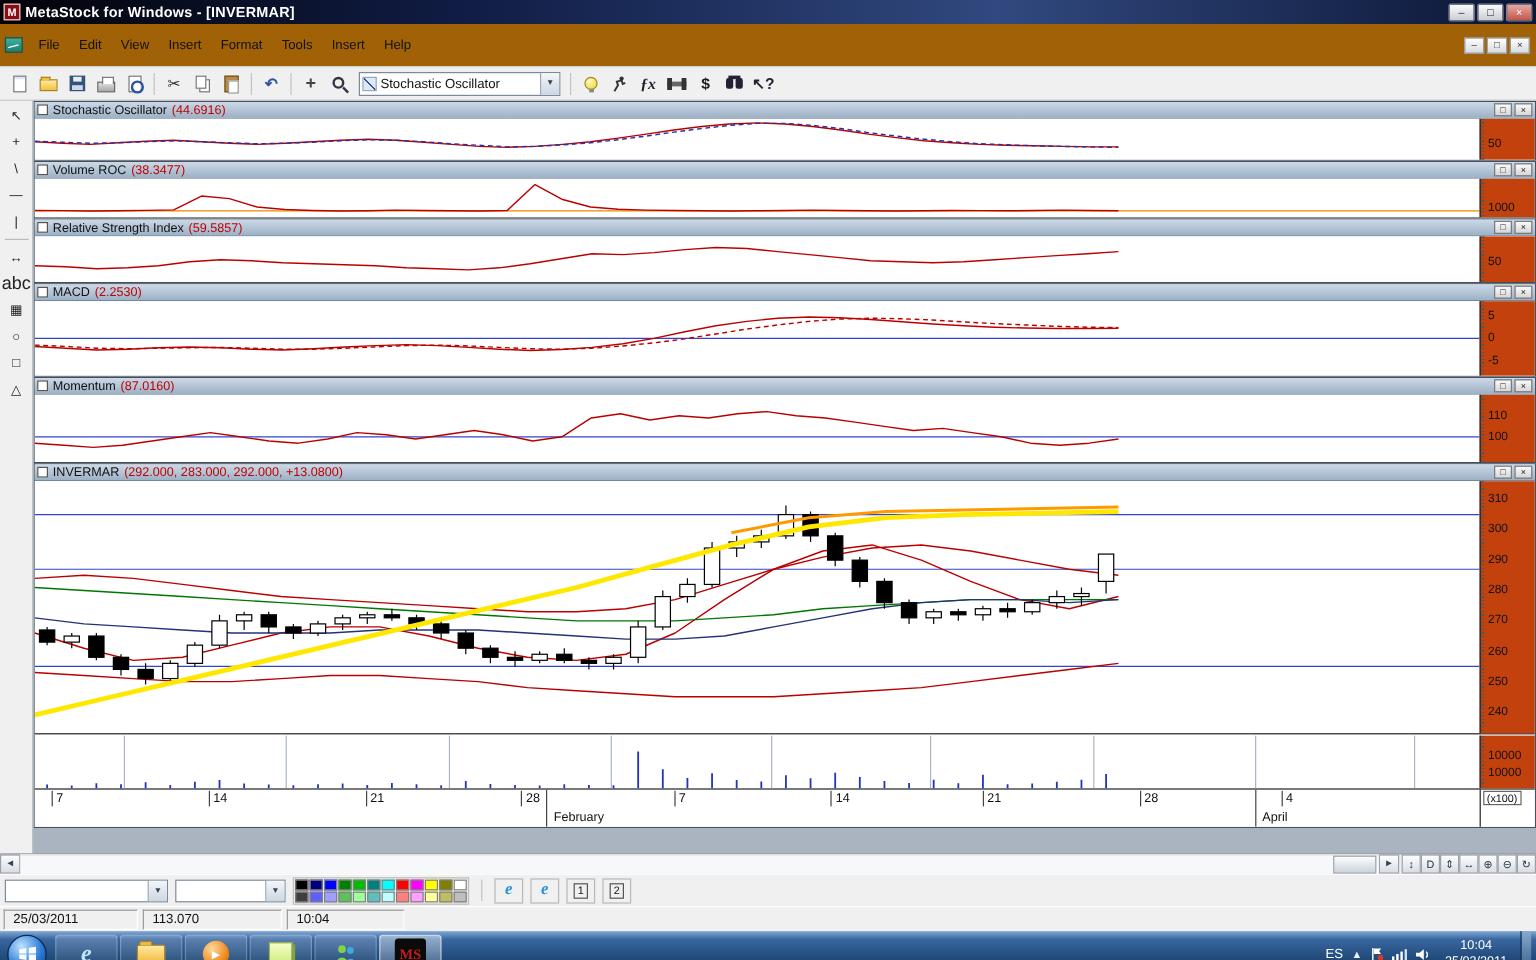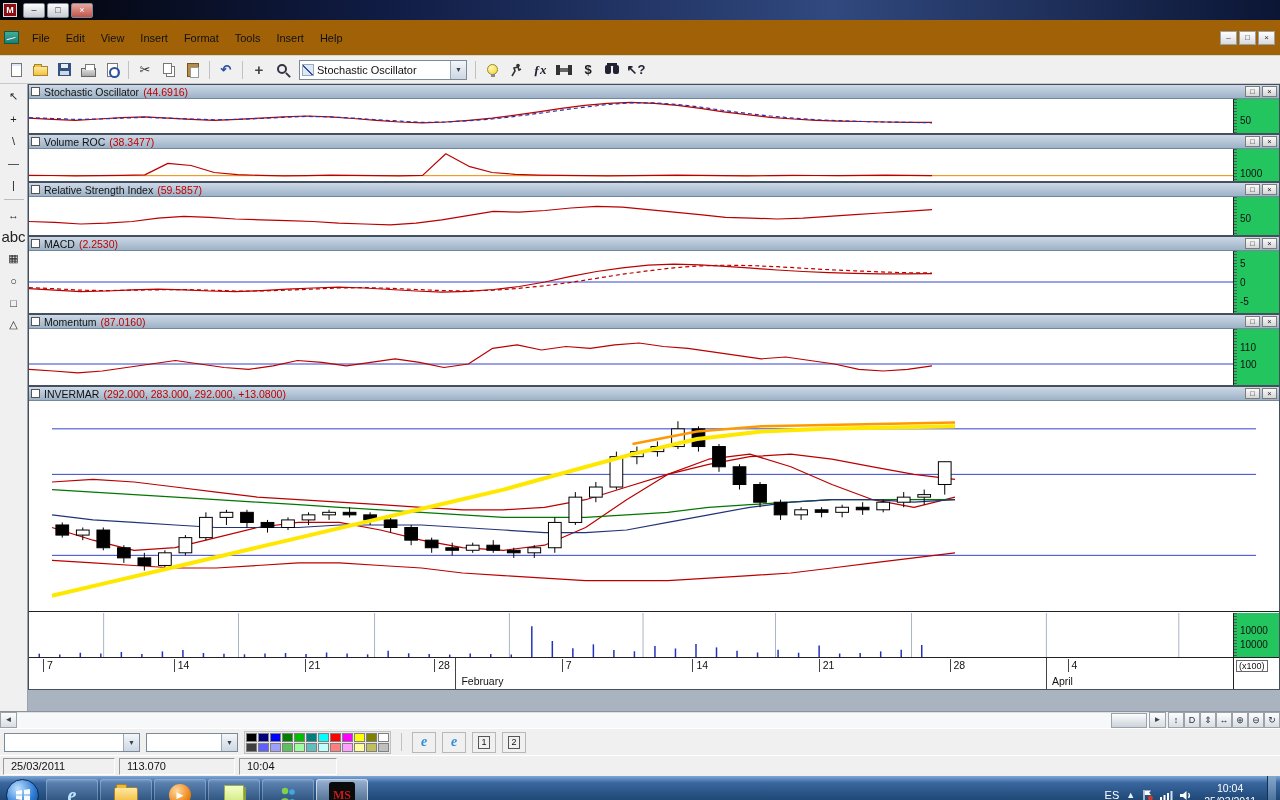--- a/index.html
+++ b/index.html
@@ -69,21 +69,21 @@
   .panel+.panel{margin-top:0;}
   .phead{height:14px;flex:none;background:linear-gradient(#ccd9e7,#9db2c6);border-bottom:1px solid #7388a0;display:flex;align-items:center;padding:0 2px;font-size:10.5px;}
   .phead .pbox{width:9px;height:9px;background:#fff;border:1px solid #555;margin-right:4px;flex:none;}
   .phead .ptitle{color:#111;}
   .phead .pval{color:#c00000;margin-left:4px;}
   .phead .pbtns{margin-left:auto;display:flex;gap:2px;}
   .pbtn{width:15px;height:11px;background:linear-gradient(#fafafa,#d6d6d6);border:1px solid #7b7b7b;font-size:7.5px;line-height:9px;text-align:center;color:#222;}
   .pbody{display:flex;flex:none;background:#fff;}
   .plot{flex:1;position:relative;}
   .plot svg{display:block;width:100%;height:100%;}
-  .scale{width:46px;flex:none;position:relative;background:#22c55e;border-left:1px solid #222;font-size:10px;}
+  .scale{width:46px;flex:none;position:relative;background:#c2410c;border-left:1px solid #222;font-size:10px;}
   .scale .tickstrip{position:absolute;left:0;top:0;bottom:0;width:3px;background:repeating-linear-gradient(to bottom,#555 0 1px,transparent 1px 3px);}
   .scale .tick{position:absolute;left:6px;transform:translateY(-50%);white-space:nowrap;}
   .sep-row{height:2px;background:#fff;border-top:1px solid #222;flex:none;}
   .axis-row{height:32px;flex:none;display:flex;border-top:1px solid #222;background:#fff;}
   .ax-plot{flex:1;position:relative;overflow:hidden;}
   .ax-lab{position:absolute;top:1px;height:13px;line-height:13px;border-left:1px solid #444;padding-left:3px;font-size:10.5px;}
   .ax-month{position:absolute;bottom:1px;height:13px;line-height:13px;padding-left:4px;font-size:10.5px;}
   .ax-div{position:absolute;top:0;bottom:0;width:1px;background:#444;}
   .ax-scale{width:46px;flex:none;border-left:1px solid #222;padding:1px 2px;}
   .x100{display:inline-block;border:1px solid #666;font-size:9px;padding:0 2px;background:#fff;}
@@ -126,20 +126,21 @@
   .tray-lang{font-size:11px;color:#fff;}
   .tray-ic{font-size:9px;color:#eaf2ff;}
   .clock{text-align:center;font-size:10.5px;line-height:1.25;color:#fff;margin:0 4px;}
   .show-desktop{width:9px;height:38px;background:linear-gradient(#86a8cc,#2e5783);border-left:1px solid #12304f;}
 </style>
 </head>
 <body>
 
 <div class="titlebar">
   <div class="app-icon">M</div>
+  <div class="title">MetaStock for Windows - [INVERMAR]</div>
   <div class="win-btn">–</div>
   <div class="win-btn">□</div>
   <div class="win-btn close">×</div>
 </div>
 
 <div class="menubar">
   <div class="mdi-icon"></div>
   <span class="menu-item">File</span>
   <span class="menu-item">Edit</span>
   <span class="menu-item">View</span>
@@ -471,20 +472,31 @@
               <line x1="851.6931818181819" x2="851.6931818181819" y1="91.08433734939759" y2="106.26506024096385" stroke="#000" stroke-width="1"></line>
               <rect x="845.3311363636365" y="96.144578313253" width="12.72409090909091" height="5.060240963855421" fill="#ffffff" stroke="#000" stroke-width="1"></rect>
               <line x1="872.2159090909091" x2="872.2159090909091" y1="88.55421686746989" y2="103.73493975903614" stroke="#000" stroke-width="1"></line>
               <rect x="865.8538636363637" y="93.6144578313253" width="12.72409090909091" height="2.5301204819277103" fill="#ffffff" stroke="#000" stroke-width="1"></rect>
               <line x1="892.7386363636364" x2="892.7386363636364" y1="60.722891566265055" y2="93.6144578313253" stroke="#000" stroke-width="1"></line>
               <rect x="886.376590909091" y="60.722891566265055" width="12.72409090909091" height="22.7710843373494" fill="#ffffff" stroke="#000" stroke-width="1"></rect>
               <polyline points="0.0,194.8 64.5,179.6 129.0,164.5 193.5,149.3 258.0,134.1 322.5,118.9 387.0,103.7 451.5,88.6 516.0,70.8 580.5,53.1 645.0,38.0 709.5,30.4 774.0,27.8 838.5,26.6 903.0,25.3" fill="none" stroke="#ffe800" stroke-width="4" stroke-dasharray="none" stroke-linejoin="round"></polyline>
               <polyline points="580.5,43.0 645.0,30.4 709.5,25.3 774.0,24.0 838.5,22.8 903.0,21.5" fill="none" stroke="#ff9900" stroke-width="2.5" stroke-dasharray="none" stroke-linejoin="round"></polyline>
             </svg>
           </div>
+        <div class="scale">
+            <div class="tickstrip"></div>
+            <div class="tick" style="top: 7.22892%;">310</div>
+            <div class="tick" style="top: 19.2771%;">300</div>
+            <div class="tick" style="top: 31.3253%;">290</div>
+            <div class="tick" style="top: 43.3735%;">280</div>
+            <div class="tick" style="top: 55.4217%;">270</div>
+            <div class="tick" style="top: 67.4699%;">260</div>
+            <div class="tick" style="top: 79.5181%;">250</div>
+            <div class="tick" style="top: 91.5663%;">240</div>
+          </div>
       </div>
       <div class="sep-row"></div>
       <div class="pbody" style="height:44px;">
         <div class="plot">
             <svg viewBox="0 0 1204 44">
               <line x1="74.648" x2="74.648" y1="0" y2="44" stroke="#aab4c4" stroke-width="1"></line>
               <line x1="209.49599999999998" x2="209.49599999999998" y1="0" y2="44" stroke="#aab4c4" stroke-width="1"></line>
               <line x1="345.54799999999994" x2="345.54799999999994" y1="0" y2="44" stroke="#aab4c4" stroke-width="1"></line>
               <line x1="480.396" x2="480.396" y1="0" y2="44" stroke="#aab4c4" stroke-width="1"></line>
               <line x1="614.04" x2="614.04" y1="0" y2="44" stroke="#aab4c4" stroke-width="1"></line>

